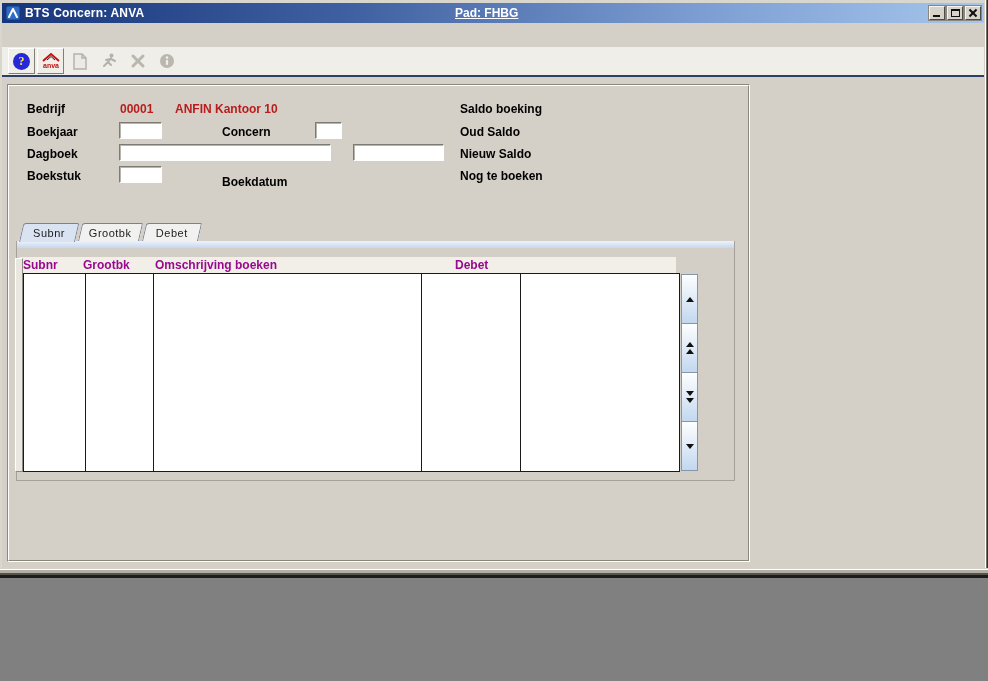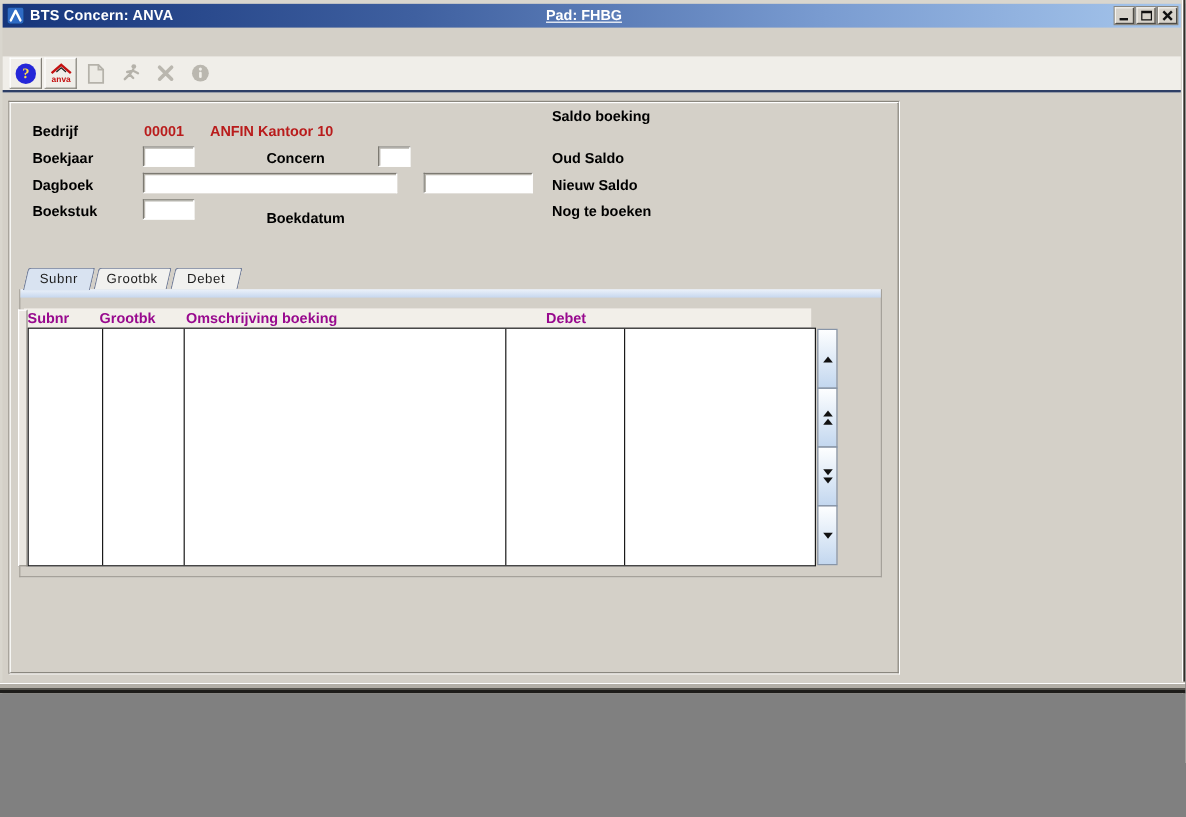--- a/index.html
+++ b/index.html
@@ -198,21 +198,21 @@
       </svg>
     </div>
   </div>
 
   <div class="panel-outer">
     <div class="panel-inner">
 
       <span class="lbl" style="left:18px;top:16px;">Bedrijf</span>
       <span class="val-purple" style="left:111px;top:16px;">00001</span>
       <span class="val-purple" style="left:166px;top:16px;">ANFIN Kantoor 10</span>
-      <span class="lbl" style="left:451px;top:4px;">Saldo boeking</span>
+      <span class="lbl" style="left:451px;top:16px;">Saldo boeking</span>
 
       <span class="lbl" style="left:18px;top:39px;">Boekjaar</span>
       <input class="field" style="left: 110px; top: 36px; width: 43px;" value="">
       <span class="lbl" style="left:213px;top:39px;">Concern</span>
       <input class="field" style="left: 306px; top: 36px; width: 27px;" value="">
       <span class="lbl" style="left:451px;top:39px;">Oud Saldo</span>
 
       <span class="lbl" style="left:18px;top:61px;">Dagboek</span>
       <input class="field" style="left: 110px; top: 58px; width: 212px;" value="">
       <input class="field" style="left: 344px; top: 58px; width: 91px;" value="">
@@ -233,21 +233,21 @@
         <span class="tab-label">Debet</span>
       </div>
 
       <div class="tab-panel">
         <div class="tab-strip"></div>
       </div>
 
       <div class="grid-header">
         <span class="col-h" style="left:3px;">Subnr</span>
         <span class="col-h" style="left:63px;">Grootbk</span>
-        <span class="col-h" style="left:135px;">Omschrijving boeking</span>
+        <span class="col-h" style="left:135px;">Omschrijving boeken</span>
         <span class="col-h" style="left:435px;">Debet</span>
         <span class="col-h" style="left:582px;margin-top:40px;">Credit</span>
       </div>
 
       <div class="gutter"></div>
 
       <div class="grid-body">
         <div class="col-sep" style="left:61px;"></div>
         <div class="col-sep" style="left:129px;"></div>
         <div class="col-sep" style="left:397px;"></div>

